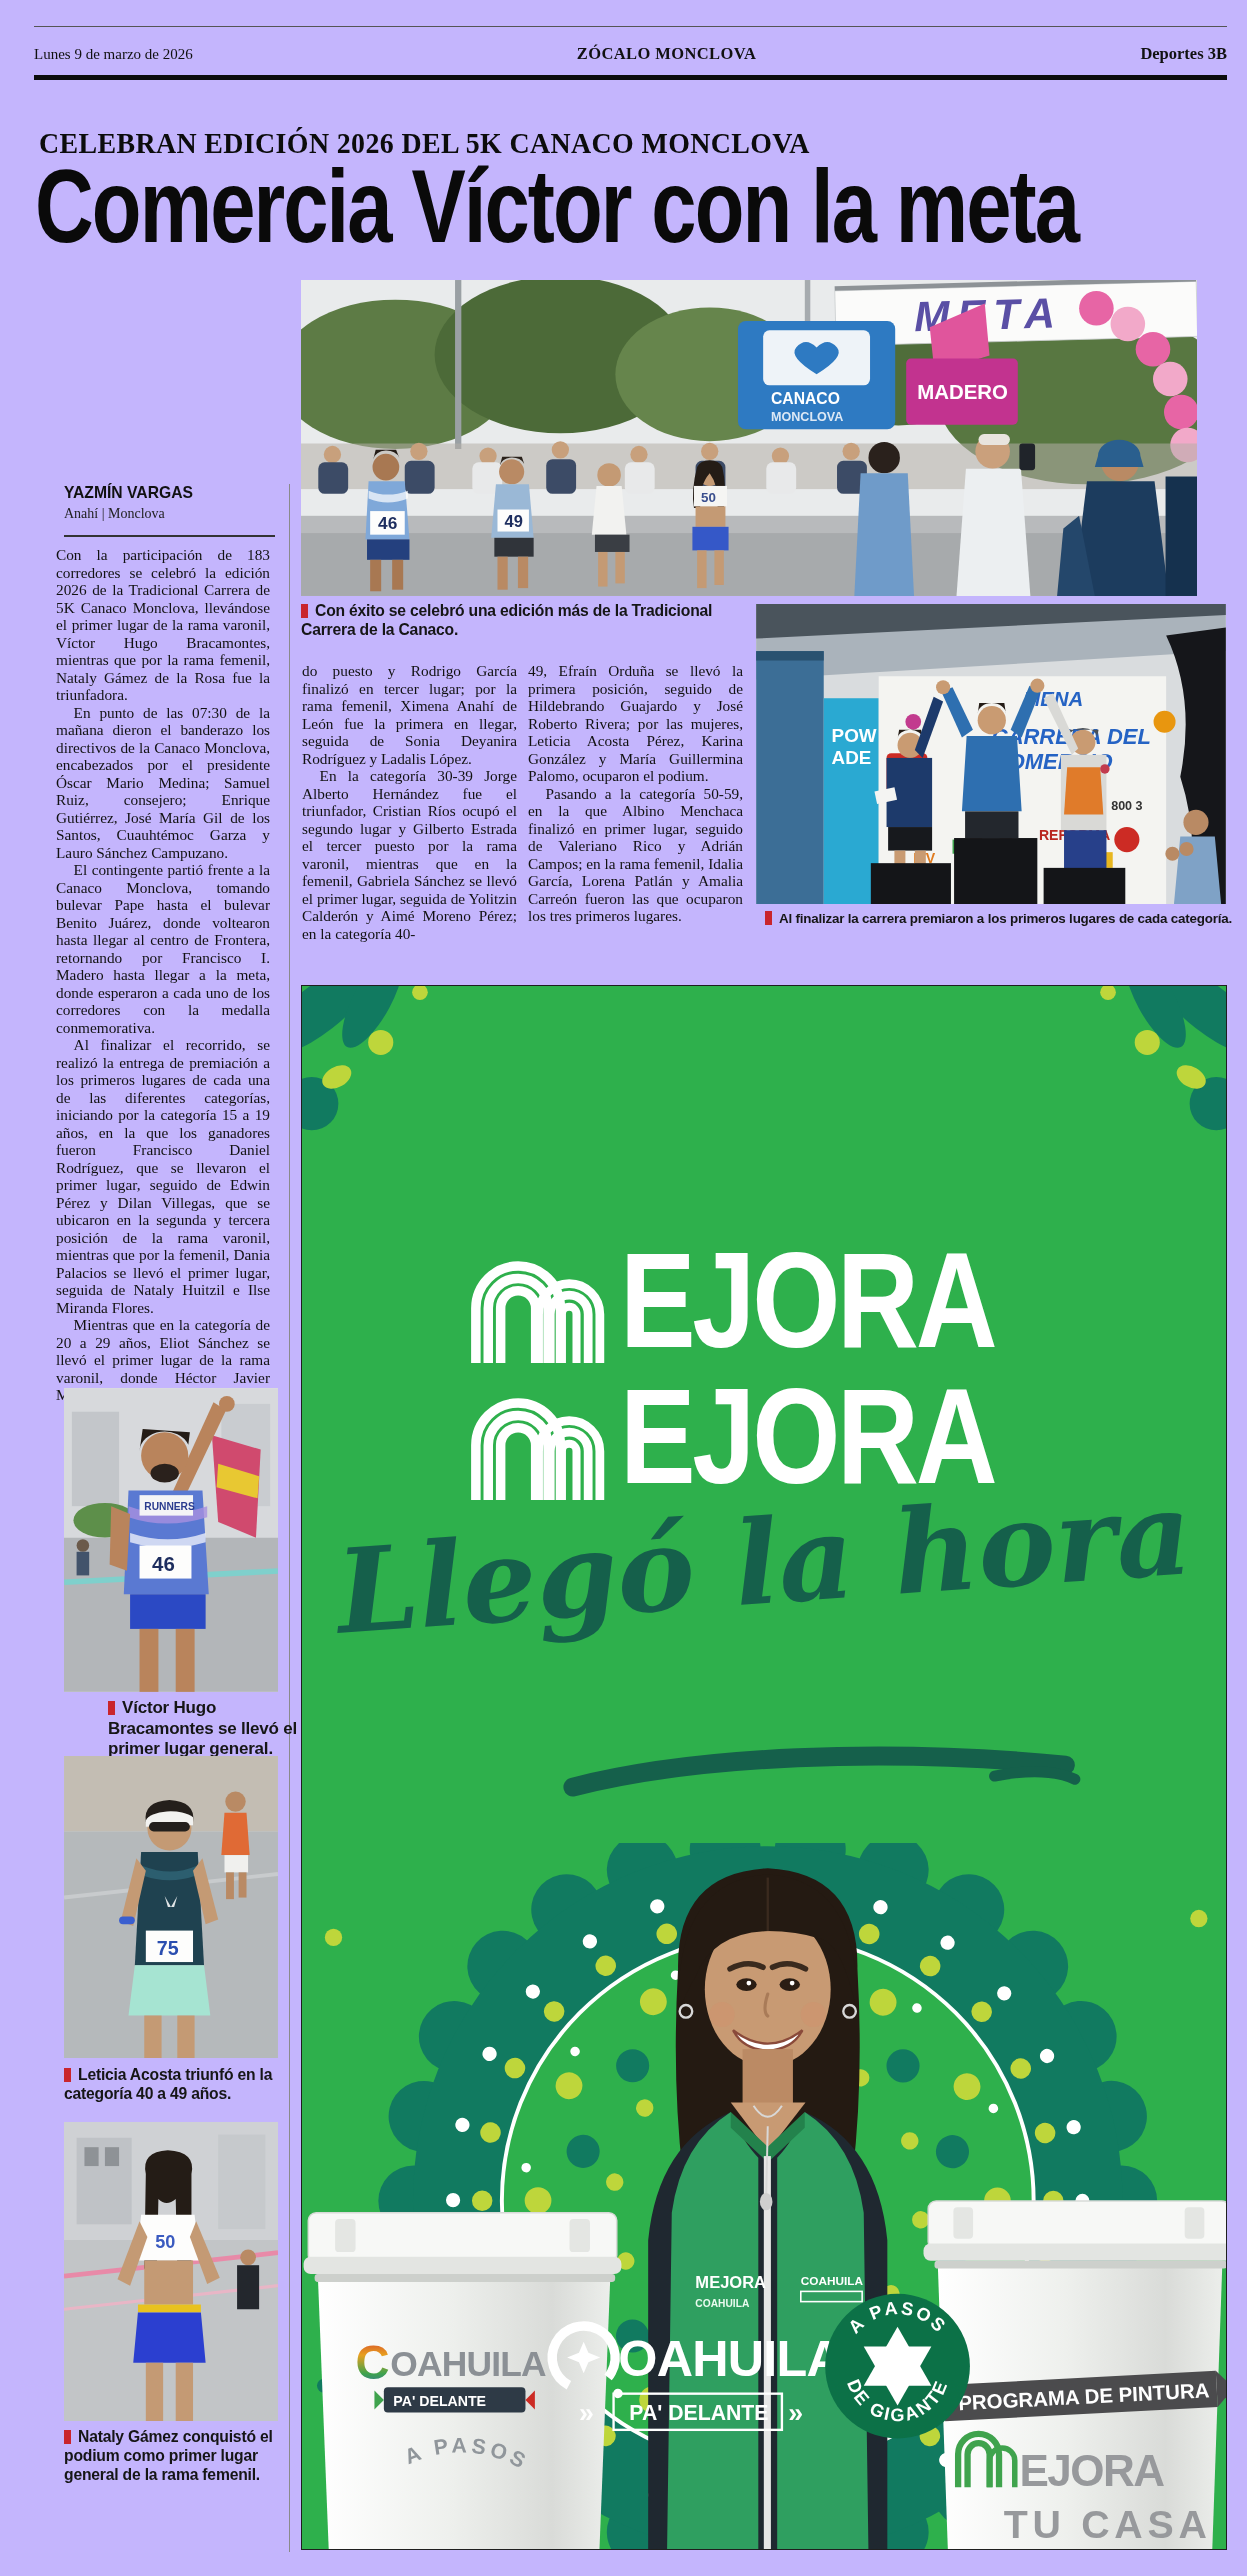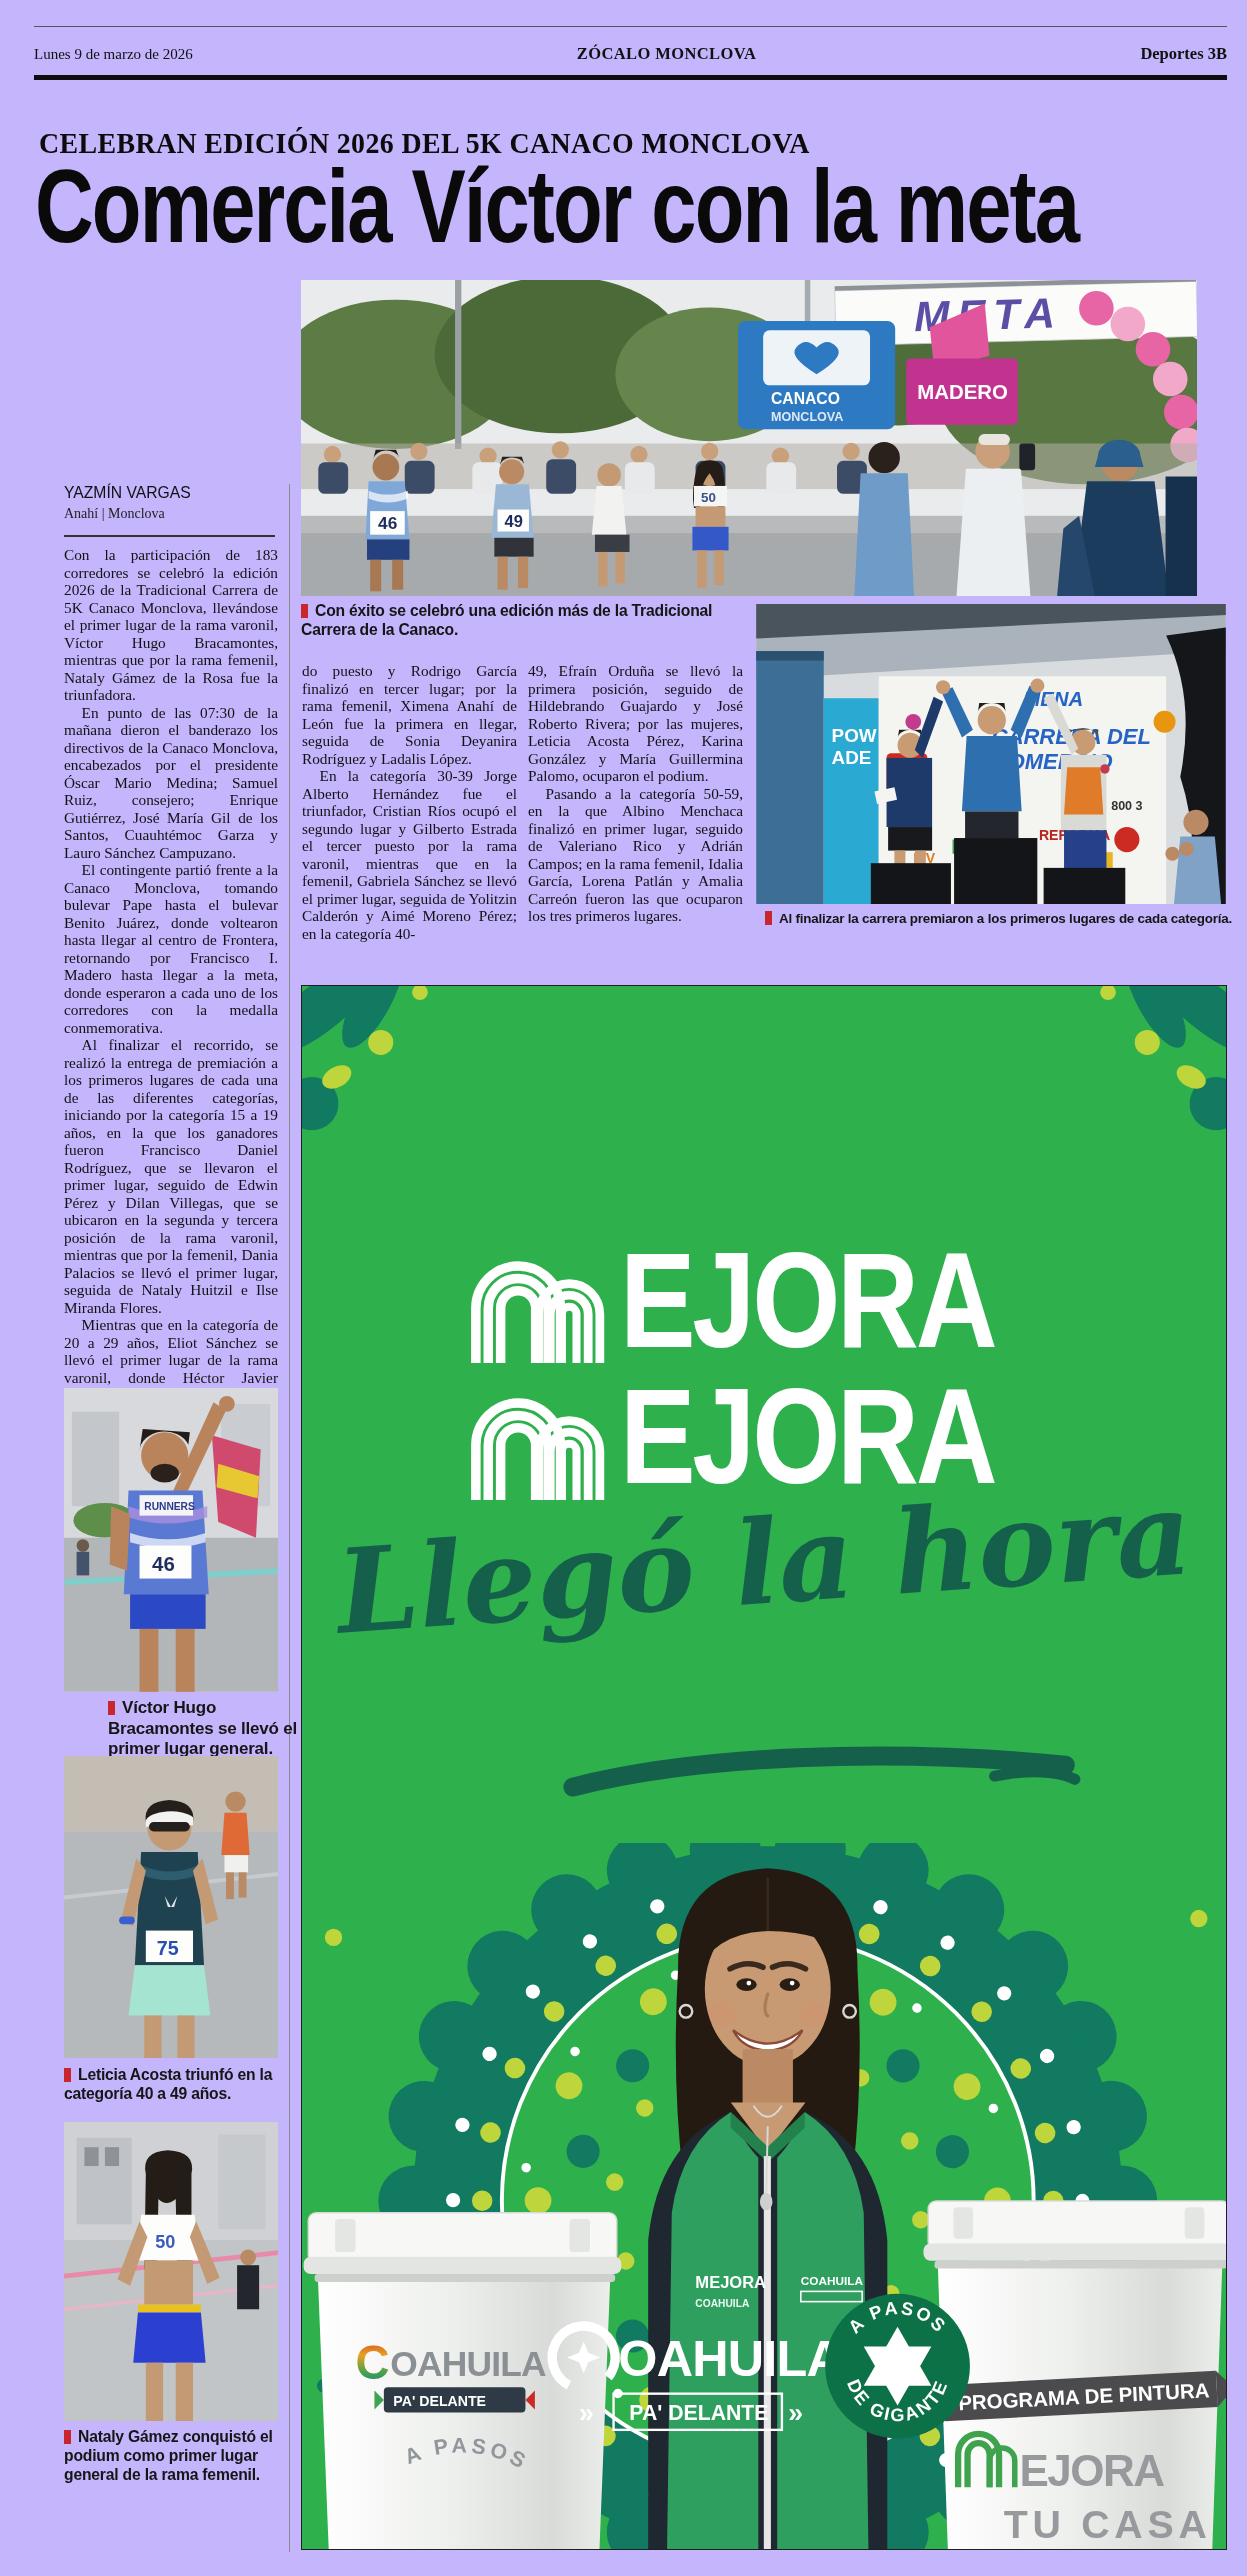--- a/index.html
+++ b/index.html
@@ -14,27 +14,27 @@
   .m-section{font-size:16.5px;font-weight:bold;}
   .thickrule{left:34px;top:75px;width:1193px;height:4.7px;background:#0d0d0d;}
   
   .kicker{left:39px;top:126px;font-family:"Liberation Serif",serif;font-weight:bold;font-size:30px;
           letter-spacing:0.4px;transform:scaleX(.93);transform-origin:left;white-space:nowrap;color:#0c0c0c;}
   .headline{left:35px;top:154px;font-family:"Liberation Sans","DejaVu Sans",sans-serif;font-weight:bold;
             font-size:103px;line-height:1.02;letter-spacing:-2.4px;transform:scaleX(.79);transform-origin:left;
             white-space:nowrap;color:#0a0a0a;}
   
   .deck{left:64px;top:277px;width:211px;font-size:20.4px;line-height:1.5;color:#1c1c1c;}
-  .byline-a{left:64px;top:484px;font-family:"Liberation Sans",sans-serif;font-weight:normal;font-size:15.7px;color:#111;}
+  .byline-a{left:64px;top:484px;font-family:"Liberation Sans",sans-serif;font-weight:bold;font-size:15.7px;color:#111;}
   .byline-c{left:64px;top:506px;font-size:14px;color:#222;}
   .byline-rule{left:64px;top:535px;width:211px;height:1.6px;background:#333;}
   .bodytext{font-size:15.3px;line-height:1.145;text-align:justify;color:#121212;hyphens:auto;-webkit-hyphens:auto;}
   .bodytext p{margin:0;}
   .bodytext p + p{text-indent:1.15em;}
-  .col-left{left:64px;top:546px;width:214px;}
+  .col-left{left:56px;top:546px;width:214px;}
   .col-mid1{left:302px;top:662px;width:215px;}
   .col-mid2{left:528px;top:662px;width:215px;}
   .vrule{left:289px;top:484px;width:0.8px;height:2068px;background:#8a8a8a;}
   
   .photo{overflow:hidden;background:#e3e4e6;}
   .caption{font-family:"Liberation Sans","DejaVu Sans",sans-serif;font-weight:bold;color:#161616;letter-spacing:-0.2px;}
   .cap-bullet{display:inline-block;width:7px;height:13.4px;background:#c9252c;margin-right:7px;vertical-align:-1.6px;}
   .racecap{left:301px;top:602px;width:454px;font-size:15.7px;line-height:1.2;}
   .podcap{left:756px;top:911px;width:470px;font-size:13.4px;line-height:1.2;padding-left:9px;}
   .cap1{left:64px;top:1698px;width:214px;font-size:17px;line-height:1.22;margin-left:44px;}

